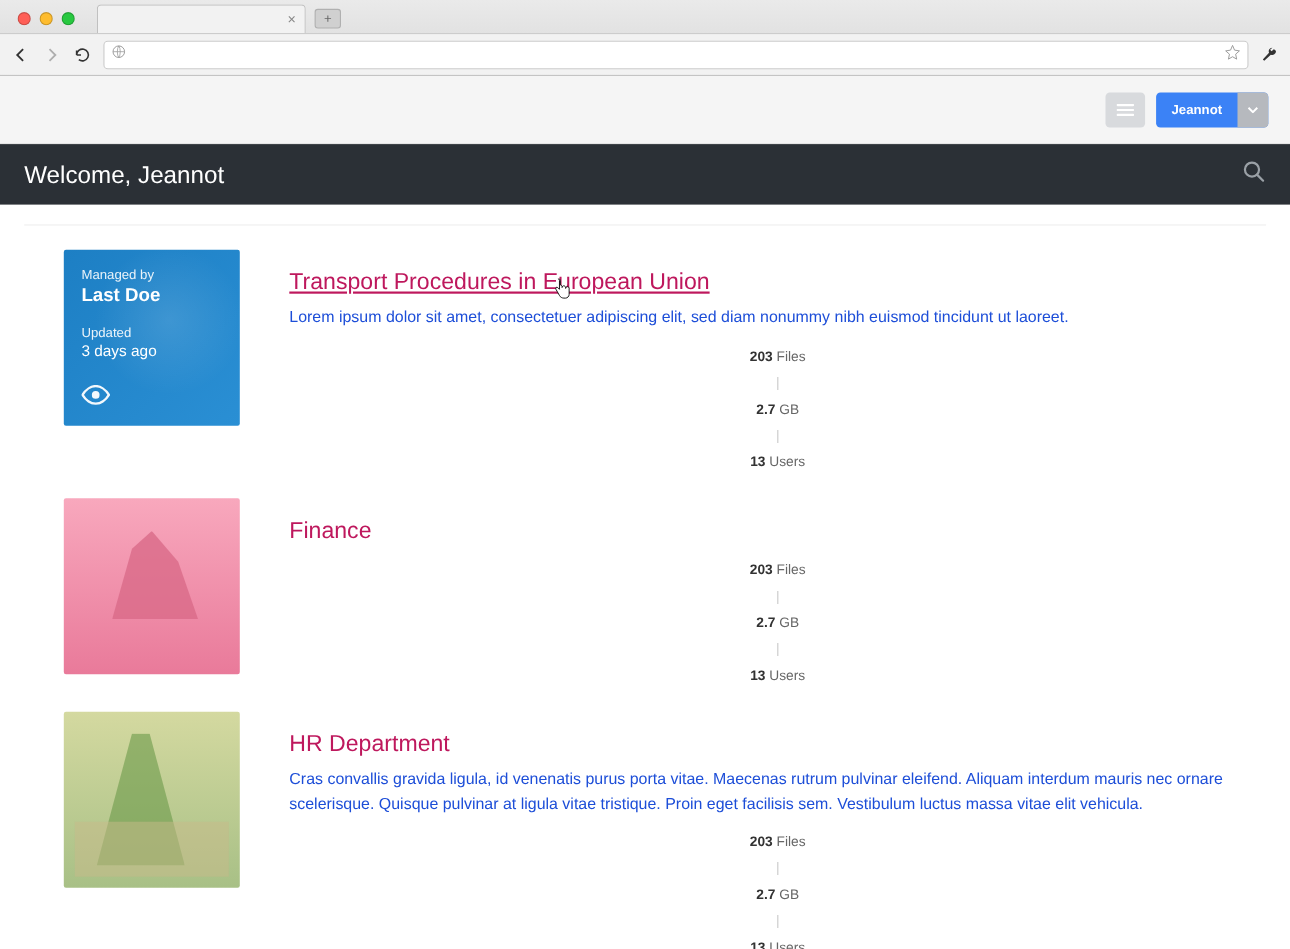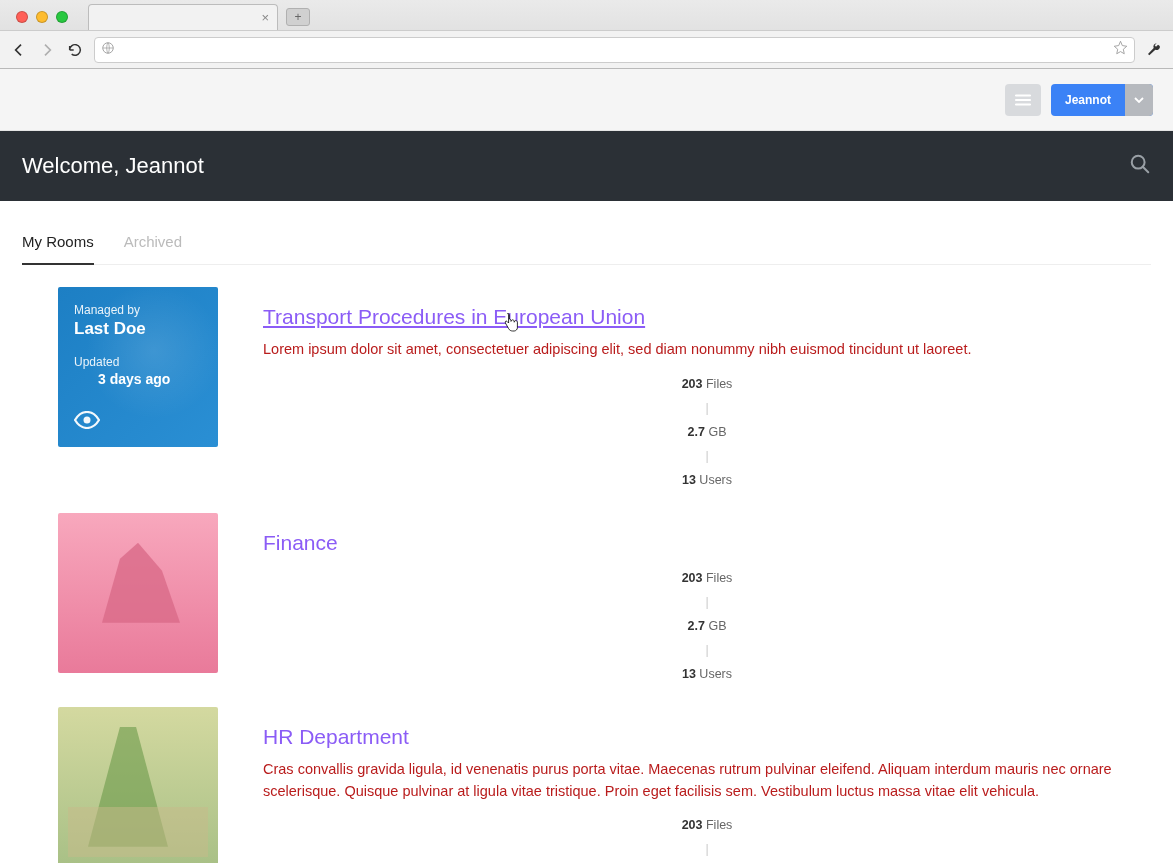--- a/index.html
+++ b/index.html
@@ -83,21 +83,21 @@
   }
   .user-menu-label { padding: 0 14px; }
   .user-menu-caret {
     width: 28px; height: 100%; background: #b6b9be;
     display: flex; align-items: center; justify-content: center;
     border-top-right-radius: 4px; border-bottom-right-radius: 4px;
   }
 
   
   .welcome-bar {
-    background: #2b3036; height: 70px;
+    background: #2b3036; height: 55px;
     display: flex; align-items: center; padding: 0 22px;
     color: #fff;
   }
   .welcome-text { font-size: 22px; font-weight: 300; }
   .search-icon { margin-left: auto; color: #9aa0a6; }
 
   
   .controls-row {
     display: flex; align-items: center; padding: 18px 22px 0 22px;
     gap: 28px;
@@ -134,21 +134,21 @@
   .room { display: flex; gap: 45px; align-items: flex-start; padding-left: 36px; }
   .room-tile {
     width: 160px; height: 160px; border-radius: 2px; flex-shrink: 0;
     position: relative; overflow: hidden;
   }
   .tile-blue { background: linear-gradient(135deg, #1d7fc4, #2a8fd4); }
   .tile-blue-content { position: absolute; inset: 0; padding: 16px; color: #fff; }
   .managed-by-label { font-size: 12px; opacity: .9; font-weight: 400;}
   .manager-name { font-size: 17px; font-weight: 700; margin-top: 2px; }
   .updated-label { font-size: 12px; opacity: .9; margin-top: 16px; font-weight:400;}
-  .updated-value { font-size: 14px; font-weight: 700; margin-top: 2px; margin-left: 24px; }
+  .updated-value { font-size: 14px; font-weight: 400; margin-top: 2px; }
   .eye-icon { position: absolute; left: 16px; bottom: 14px; color: #fff; opacity: .95; }
   .tile-blue-bg {
     position: absolute; inset: 0; opacity: .12;
     background: radial-gradient(circle at 60% 40%, #fff 0%, transparent 50%);
   }
 
   .tile-pink { background: linear-gradient(#f8a8bd, #e97a9a); position: relative; }
   .tile-pink::before {
     content: ""; position: absolute; left: 20px; right: 20px; top: 30px; bottom: 50px;
     background: #d96a88;
@@ -161,23 +161,23 @@
     background: #6a9a4a; opacity: .6;
     clip-path: polygon(40% 0%, 60% 0%, 100% 100%, 0% 100%);
   }
   .tile-green::after {
     content: ""; position: absolute; left: 10px; right: 10px; bottom: 10px; height: 50px;
     background: #c8ba8a; opacity: .5;
   }
   .tile-gold { background: #e0a84a; height: 20px !important; }
 
   .room-body { flex: 1; padding-top: 18px; }
-  .room-title { font-size: 21px; color: #8b5cf6; font-weight: 400; }
+  .room-title { font-size: 21px; color: #be185d; font-weight: 400; }
   .room-title.hovered { text-decoration: underline; }
-  .room-desc { font-size: 14.5px; color: #b91c1c; margin-top: 10px; line-height: 1.5; font-weight: 400;}
+  .room-desc { font-size: 14.5px; color: #1d4ed8; margin-top: 10px; line-height: 1.5; font-weight: 400;}
   .room-stats { font-size: 12.5px; color: #666; margin-top: 16px; display: flex; align-items: center; gap: 10px; font-weight:400;flex-direction:column;}
   .room-stats b { color: #333; font-weight: 700; }
   .stat-sep { color: #ccc; }
 
   
   .hand-cursor {
     position: absolute; width: 16px; height: 20px;
     pointer-events: none;
   }
   .room-title-wrap { position: relative; display: inline-block; }
@@ -258,24 +258,20 @@
   <span class="welcome-text">Welcome, Jeannot</span>
   <span class="search-icon">
     <svg width="22" height="22" viewBox="0 0 24 24">
         <circle cx="10" cy="10" r="7" fill="none" stroke="currentColor" stroke-width="2.2"></circle>
         <path d="M15 15l6 6" stroke="currentColor" stroke-width="2.2" stroke-linecap="round"></path>
       </svg>
   </span>
 </div>
 
 <div class="controls-row">
-  <div class="tabs">
-    <div class="tab active">My Rooms</div>
-    <div class="tab">Archived</div>
-  </div>
 </div>
 <div class="divider-line"></div>
 
 <div class="rooms">
 
   <div class="room">
     <div class="room-tile tile-blue">
       <div class="tile-blue-bg"></div>
       <div class="tile-blue-content">
         <div class="managed-by-label">Managed by</div>

